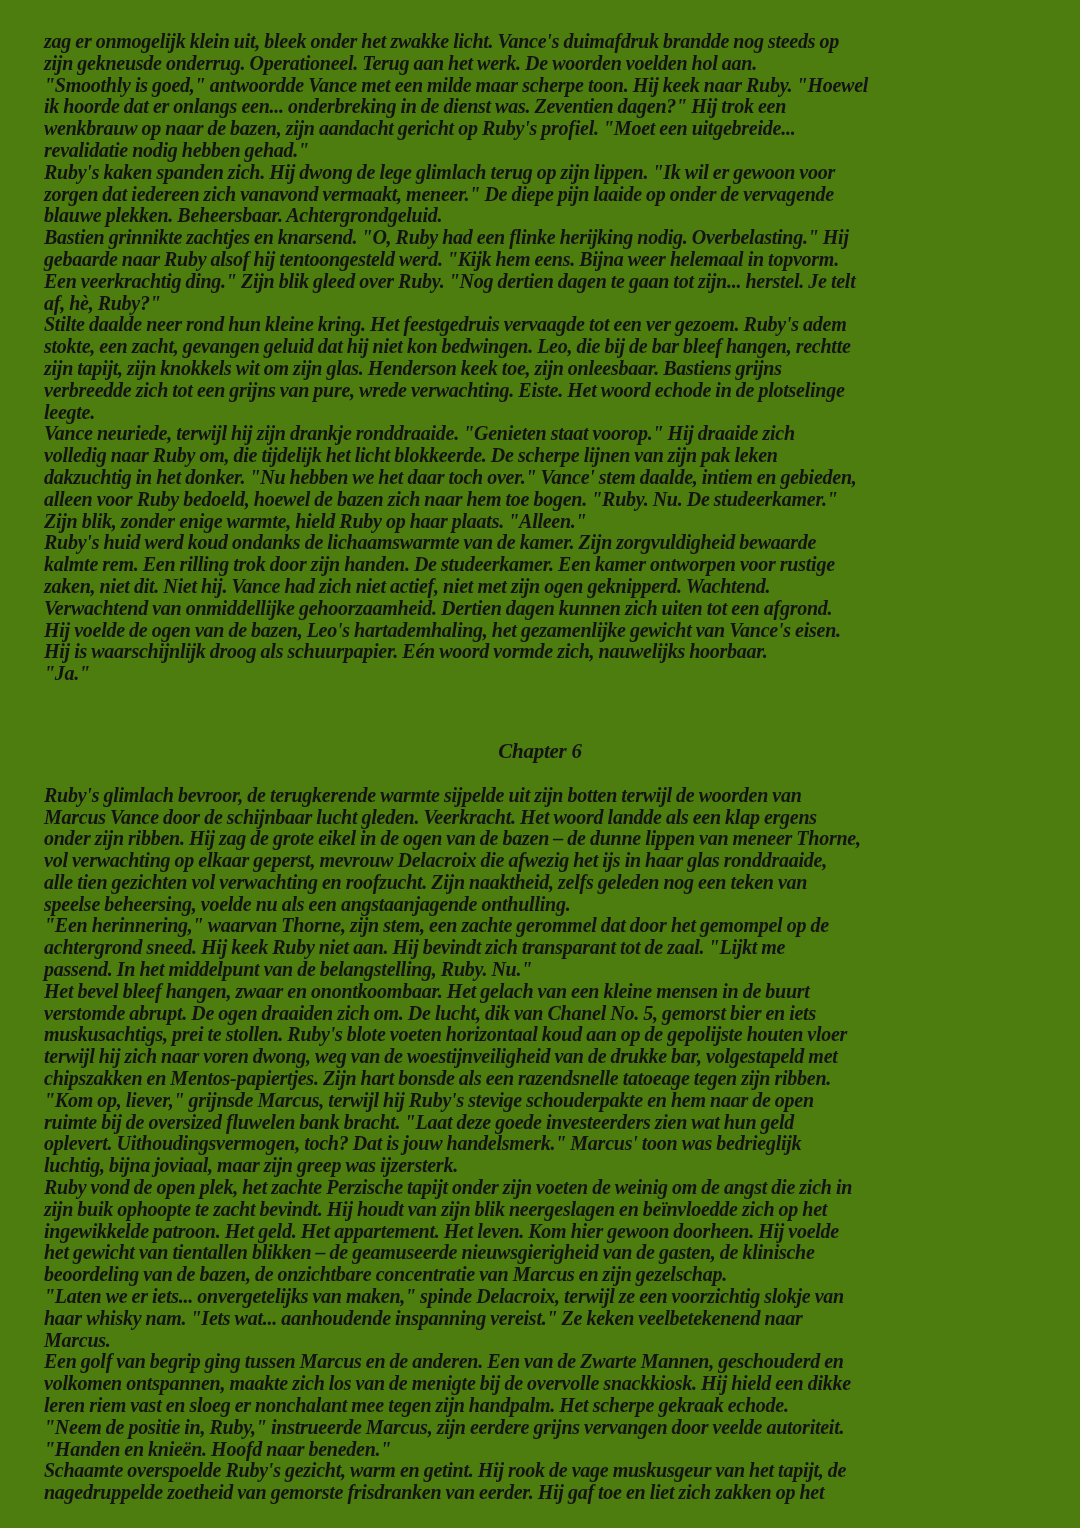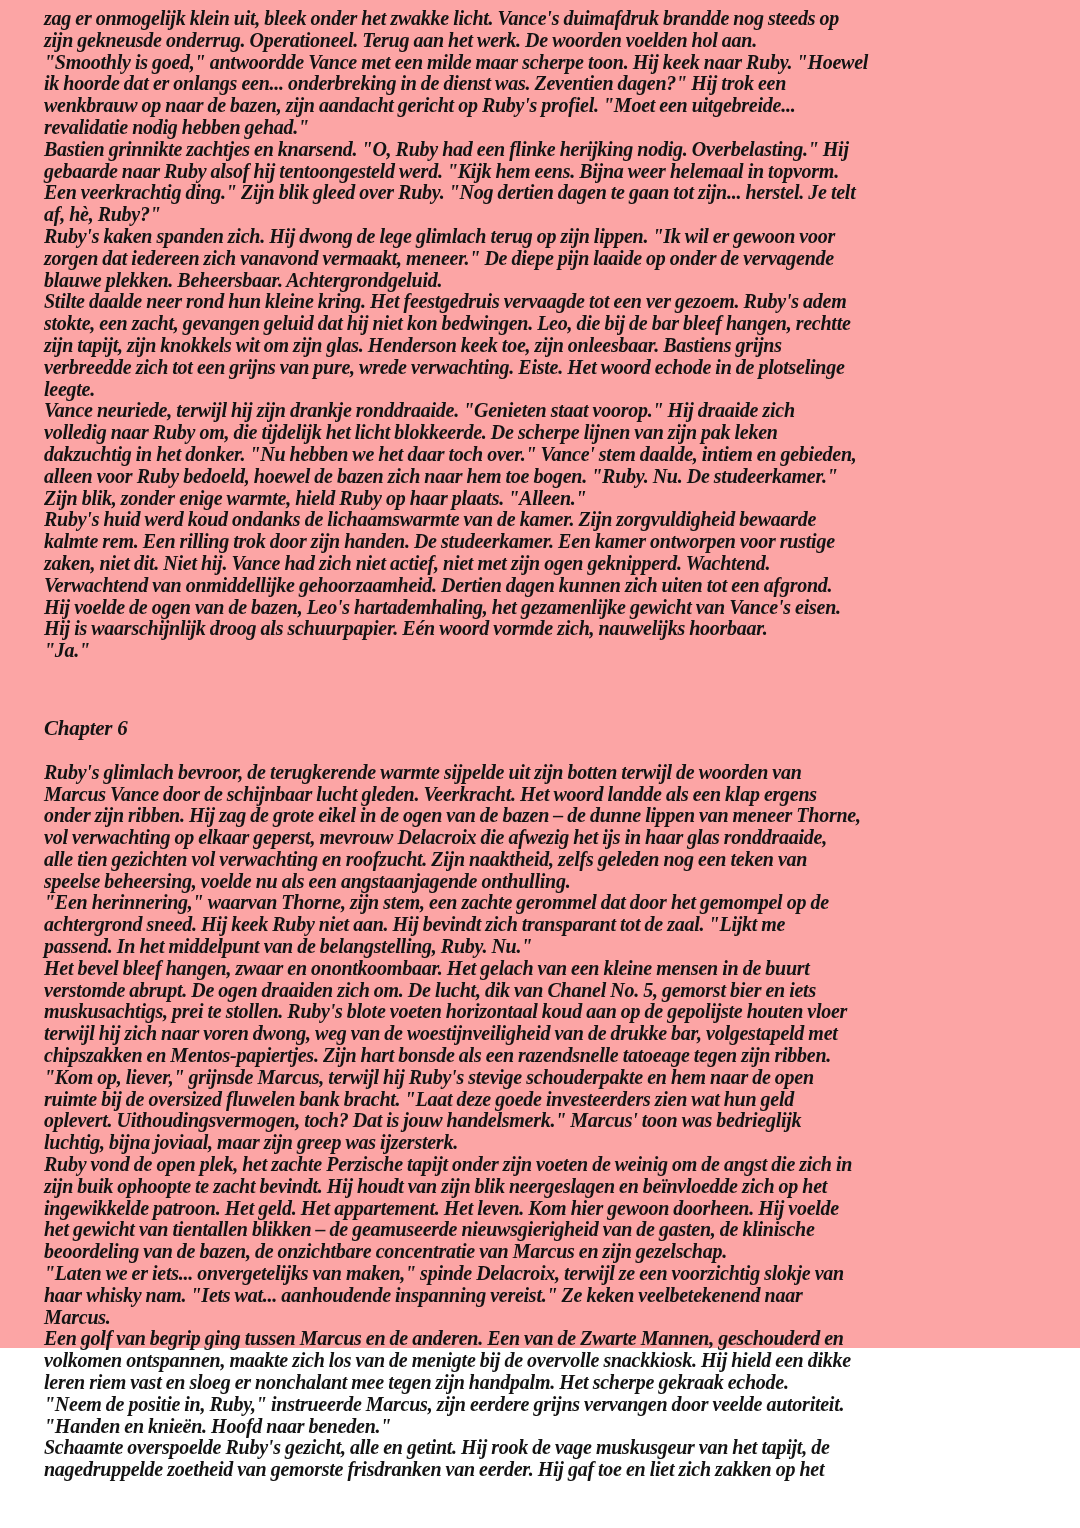--- a/index.html
+++ b/index.html
@@ -8,23 +8,23 @@
     background: #ffffff;
   }
   body {
     width: 1080px;
     height: 1528px;
     overflow: hidden;
   }
   .page {
     box-sizing: border-box;
     width: 1080px;
-    height: 1348px;
-    padding: 8px 44px 0 44px;
-    background: #fca5a5;
+    height: 1528px;
+    padding: 31px 44px 0 44px;
+    background: #4d7c0f;
   }
   .para {
     margin: 0;
     white-space: pre-line;
     font-family: "Liberation Serif", "DejaVu Serif", serif;
     font-style: italic;
     font-weight: 700;
     font-size: 20px;
     line-height: 21.8px;
     letter-spacing: -0.25px;
@@ -34,39 +34,40 @@
   .chapter-heading {
     margin: 56px 0 22px 0;
     white-space: pre-line;
     font-family: "Liberation Serif", "DejaVu Serif", serif;
     font-style: italic;
     font-weight: 700;
     font-size: 21px;
     line-height: 21.8px;
     letter-spacing: -0.25px;
     color: #131313;
+    text-align: center;
   }
 </style>
 </head>
 <body>
 
 <div class="page">
   <p class="para">zag er onmogelijk klein uit, bleek onder het zwakke licht. Vance's duimafdruk brandde nog steeds op
 zijn gekneusde onderrug. Operationeel. Terug aan het werk. De woorden voelden hol aan.</p>
   <p class="para">"Smoothly is goed," antwoordde Vance met een milde maar scherpe toon. Hij keek naar Ruby. "Hoewel
 ik hoorde dat er onlangs een... onderbreking in de dienst was. Zeventien dagen?" Hij trok een
 wenkbrauw op naar de bazen, zijn aandacht gericht op Ruby's profiel. "Moet een uitgebreide...
 revalidatie nodig hebben gehad."</p>
+  <p class="para">Ruby's kaken spanden zich. Hij dwong de lege glimlach terug op zijn lippen. "Ik wil er gewoon voor
+zorgen dat iedereen zich vanavond vermaakt, meneer." De diepe pijn laaide op onder de vervagende
+blauwe plekken. Beheersbaar. Achtergrondgeluid.</p>
   <p class="para">Bastien grinnikte zachtjes en knarsend. "O, Ruby had een flinke herijking nodig. Overbelasting." Hij
 gebaarde naar Ruby alsof hij tentoongesteld werd. "Kijk hem eens. Bijna weer helemaal in topvorm.
 Een veerkrachtig ding." Zijn blik gleed over Ruby. "Nog dertien dagen te gaan tot zijn... herstel. Je telt
 af, hè, Ruby?"</p>
-  <p class="para">Ruby's kaken spanden zich. Hij dwong de lege glimlach terug op zijn lippen. "Ik wil er gewoon voor
-zorgen dat iedereen zich vanavond vermaakt, meneer." De diepe pijn laaide op onder de vervagende
-blauwe plekken. Beheersbaar. Achtergrondgeluid.</p>
   <p class="para">Stilte daalde neer rond hun kleine kring. Het feestgedruis vervaagde tot een ver gezoem. Ruby's adem
 stokte, een zacht, gevangen geluid dat hij niet kon bedwingen. Leo, die bij de bar bleef hangen, rechtte
 zijn tapijt, zijn knokkels wit om zijn glas. Henderson keek toe, zijn onleesbaar. Bastiens grijns
 verbreedde zich tot een grijns van pure, wrede verwachting. Eiste. Het woord echode in de plotselinge
 leegte.</p>
   <p class="para">Vance neuriede, terwijl hij zijn drankje ronddraaide. "Genieten staat voorop." Hij draaide zich
 volledig naar Ruby om, die tijdelijk het licht blokkeerde. De scherpe lijnen van zijn pak leken
 dakzuchtig in het donker. "Nu hebben we het daar toch over." Vance' stem daalde, intiem en gebieden,
 alleen voor Ruby bedoeld, hoewel de bazen zich naar hem toe bogen. "Ruby. Nu. De studeerkamer."
 Zijn blik, zonder enige warmte, hield Ruby op haar plaats. "Alleen."</p>
@@ -104,15 +105,15 @@
 het gewicht van tientallen blikken – de geamuseerde nieuwsgierigheid van de gasten, de klinische
 beoordeling van de bazen, de onzichtbare concentratie van Marcus en zijn gezelschap.</p>
   <p class="para">"Laten we er iets... onvergetelijks van maken," spinde Delacroix, terwijl ze een voorzichtig slokje van
 haar whisky nam. "Iets wat... aanhoudende inspanning vereist." Ze keken veelbetekenend naar
 Marcus.</p>
   <p class="para">Een golf van begrip ging tussen Marcus en de anderen. Een van de Zwarte Mannen, geschouderd en
 volkomen ontspannen, maakte zich los van de menigte bij de overvolle snackkiosk. Hij hield een dikke
 leren riem vast en sloeg er nonchalant mee tegen zijn handpalm. Het scherpe gekraak echode.</p>
   <p class="para">"Neem de positie in, Ruby," instrueerde Marcus, zijn eerdere grijns vervangen door veelde autoriteit.
 "Handen en knieën. Hoofd naar beneden."</p>
-  <p class="para">Schaamte overspoelde Ruby's gezicht, alle en getint. Hij rook de vage muskusgeur van het tapijt, de
+  <p class="para">Schaamte overspoelde Ruby's gezicht, warm en getint. Hij rook de vage muskusgeur van het tapijt, de
 nagedruppelde zoetheid van gemorste frisdranken van eerder. Hij gaf toe en liet zich zakken op het</p>
 </div>
 
 </body></html>

